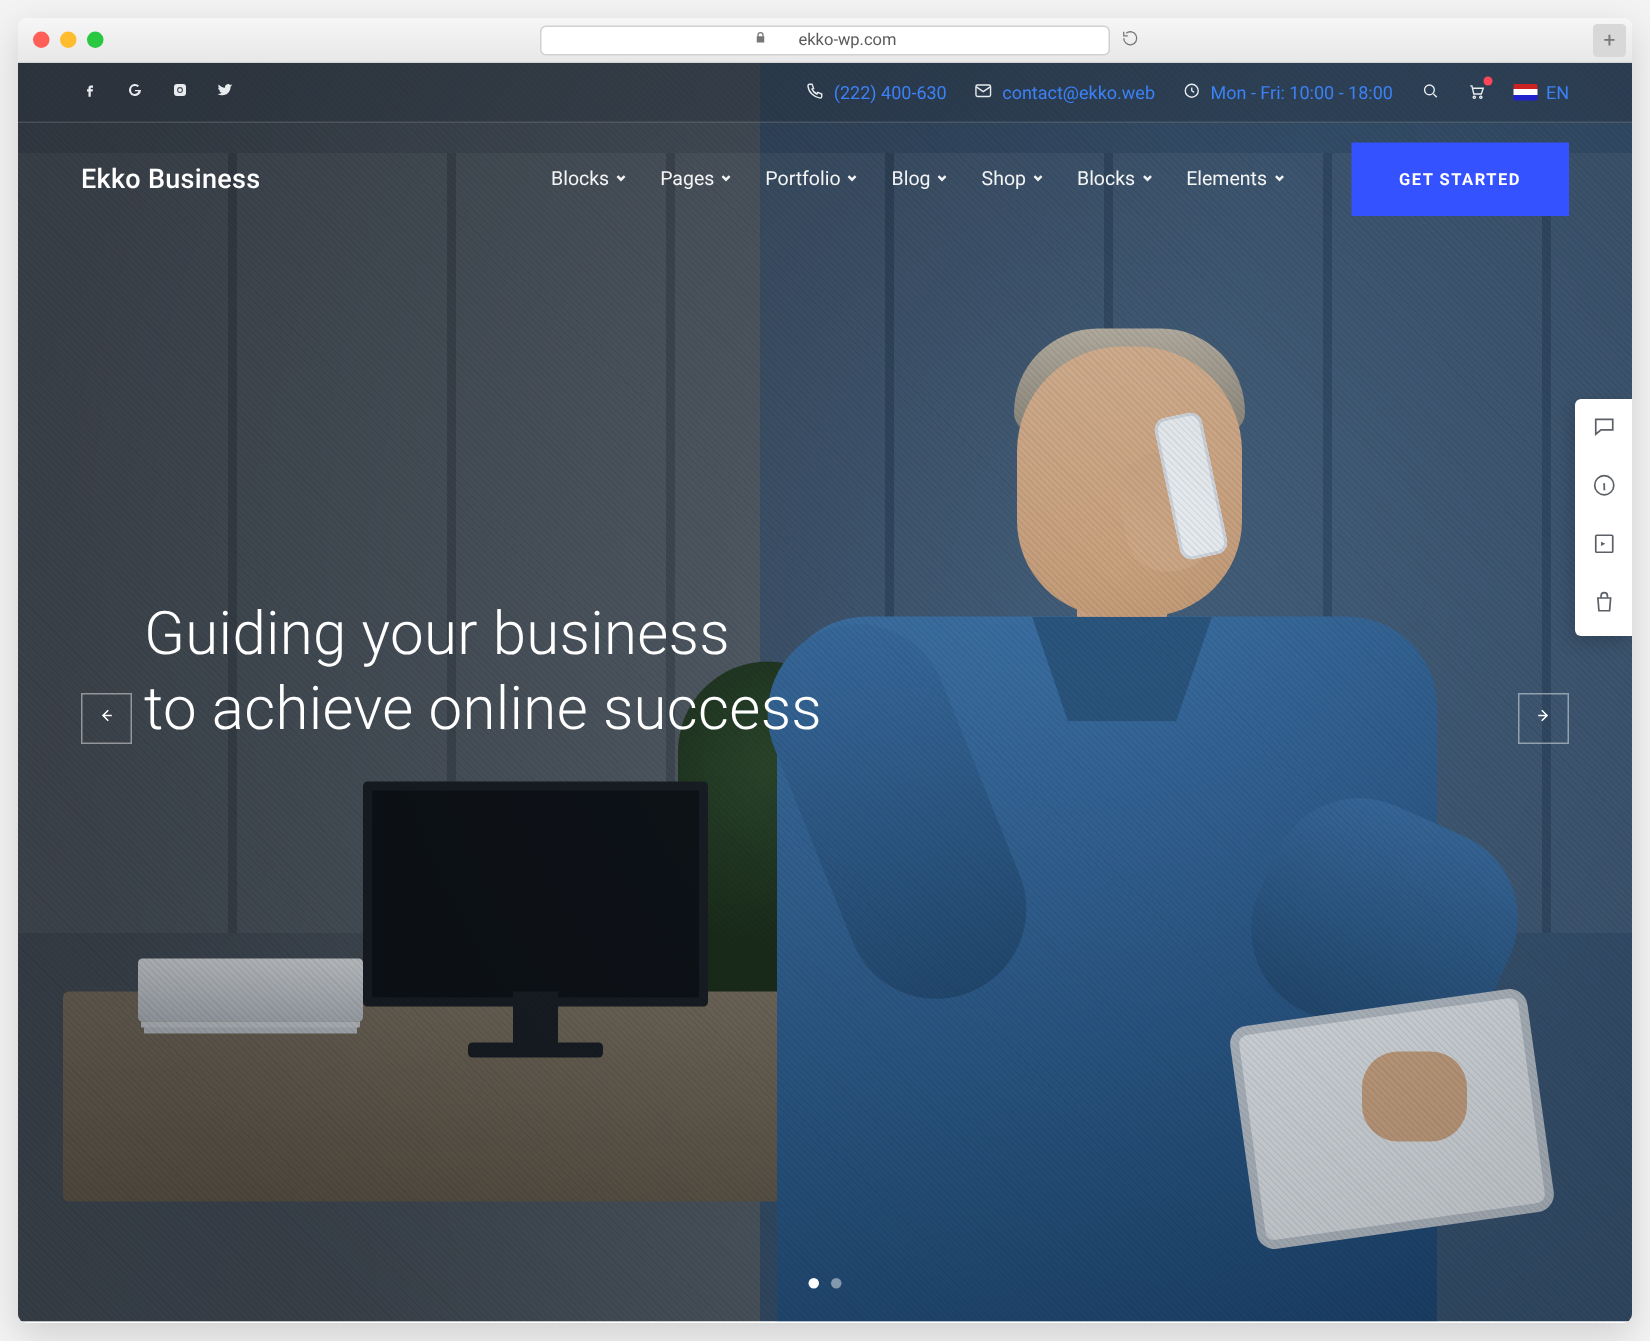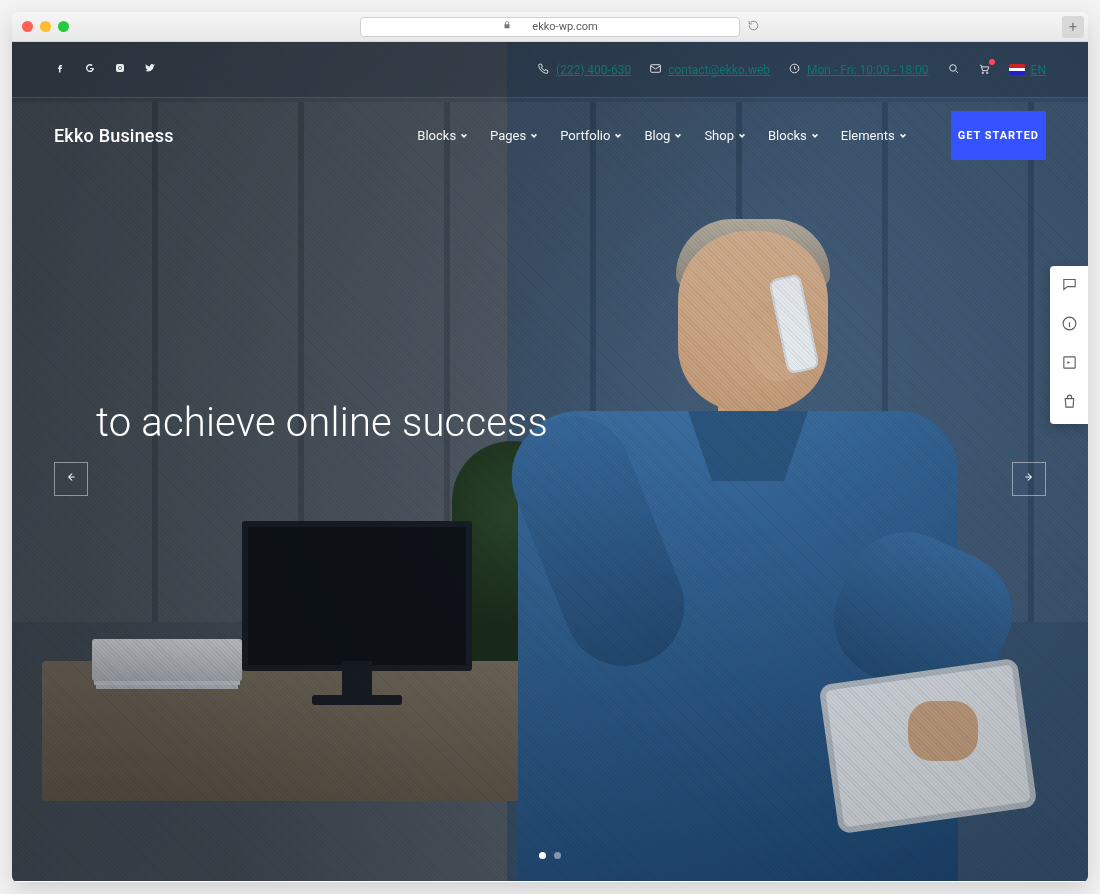--- a/index.html
+++ b/index.html
@@ -51,37 +51,37 @@
   .arm-l{position:absolute;top:250px;left:60px;width:120px;height:260px;background:linear-gradient(#3a6ea3,#254e78);border-radius:60px;transform:rotate(-22deg);}
   .hand-l{position:absolute;top:140px;left:270px;width:60px;height:80px;background:#cda786;border-radius:28px;transform:rotate(-10deg);}
   .phone{position:absolute;top:115px;left:300px;width:32px;height:96px;background:#e9eef3;border-radius:8px;transform:rotate(-12deg);box-shadow:0 0 0 2px #cfd6de inset;}
   .arm-r{position:absolute;top:380px;right:-10px;width:170px;height:150px;background:linear-gradient(#3a6ea3,#254e78);border-radius:60px;transform:rotate(24deg);}
   .hand-r{position:absolute;bottom:120px;right:20px;width:70px;height:60px;background:#cda786;border-radius:24px;}
   .tablet{position:absolute;bottom:60px;right:-30px;width:200px;height:150px;background:#dfe5eb;border:6px solid #b9c2cc;border-radius:12px;transform:rotate(-8deg);}
   .vignette{position:absolute;inset:0;background:radial-gradient(circle at 68% 40%, rgba(0,0,0,0) 0%, rgba(0,0,0,.25) 80%);}
   .noise{position:absolute;inset:0;opacity:.06;background:repeating-linear-gradient(45deg, #000 0 1px, transparent 1px 3px);}
 
   
-  .topbar{position:relative;z-index:4;height:56px;display:flex;align-items:center;padding:0 42px;color:#0f766e;font-size:12px;background:rgba(36,46,58,.35);border-bottom:1px solid rgba(255,255,255,.14);text-decoration:underline;}
+  .topbar{position:relative;z-index:4;height:40px;display:flex;align-items:center;padding:0 42px;color:#3b82f6;font-size:12px;background:rgba(36,46,58,.35);border-bottom:1px solid rgba(255,255,255,.14);}
   .socials{display:flex;gap:18px;}
   .socials svg{width:12px;height:12px;fill:#e9ecef;}
   .info{margin-left:auto;display:flex;align-items:center;gap:18px;}
   .info .grp{display:flex;align-items:center;gap:6px;}
   .info svg{width:13px;height:13px;fill:none;stroke:#e9ecef;stroke-width:1.7;}
   .lang-flag{width:16px;height:11px;background:linear-gradient(#c22 0 33%,#fff 33% 66%,#22c 66% 100%);border-radius:1px;}
   .cart-badge{position:relative;}
   .cart-badge::after{content:"";position:absolute;top:-3px;right:-4px;width:6px;height:6px;background:#ff4757;border-radius:50%;}
 
   
   .navbar{position:relative;z-index:4;height:74px;display:flex;align-items:center;padding:0 42px;color:#fff;}
   .brand{font-size:18px;font-weight:500;letter-spacing:.2px;}
   .menu{margin-left:auto;display:flex;align-items:center;gap:22px;font-size:13px;}
   .menu .item{display:flex;align-items:center;gap:4px;cursor:pointer;opacity:.94;}
   .menu .item svg{width:8px;height:8px;stroke:#fff;stroke-width:2;fill:none;}
-  .cta{margin-left:22px;background:var(--blue);color:#fff;padding:18px 7px;font-size:11px;font-weight:700;letter-spacing:1px;border:none;cursor:pointer;}
+  .cta{margin-left:22px;background:var(--blue);color:#fff;padding:18px 32px;font-size:11px;font-weight:700;letter-spacing:1px;border:none;cursor:pointer;}
 
   
   .hero{position:absolute;z-index:3;left:84px;top:356px;color:#fff;max-width:560px;}
   .eyebrow{font-size:14px;opacity:.92;margin-bottom:20px;}
   .headline{font-size:40px;font-weight:300;line-height:1.25;letter-spacing:.2px;}
   .buy{margin-top:34px;background:var(--blue);color:#fff;border:none;padding:18px 26px;font-size:11px;font-weight:700;letter-spacing:1.2px;cursor:pointer;}
 
   
   .slider-arrow{position:absolute;z-index:3;top:50%;width:34px;height:34px;border:1px solid rgba(255,255,255,.45);display:flex;align-items:center;justify-content:center;cursor:pointer;color:#fff;}
   .slider-arrow.left{left:42px;} .slider-arrow.right{right:42px;}
@@ -248,20 +248,21 @@
             <span><svg viewBox="0 0 10 10">
                 <path d="M2 3l3 3 3-3"></path>
               </svg></span>
           </div>
         <button class="cta">GET STARTED</button>
       </div>
     </div>
 
     <div class="hero">
       <div class="headline">
+        <div>Guiding your business</div>
         <div>to achieve online success</div>
       </div>
     </div>
 
     <div class="slider-arrow left">
       <span><svg viewBox="0 0 24 24">
             <path d="M14 6l-6 6 6 6M8 12h10"></path>
           </svg></span>
     </div>
     <div class="slider-arrow right">

